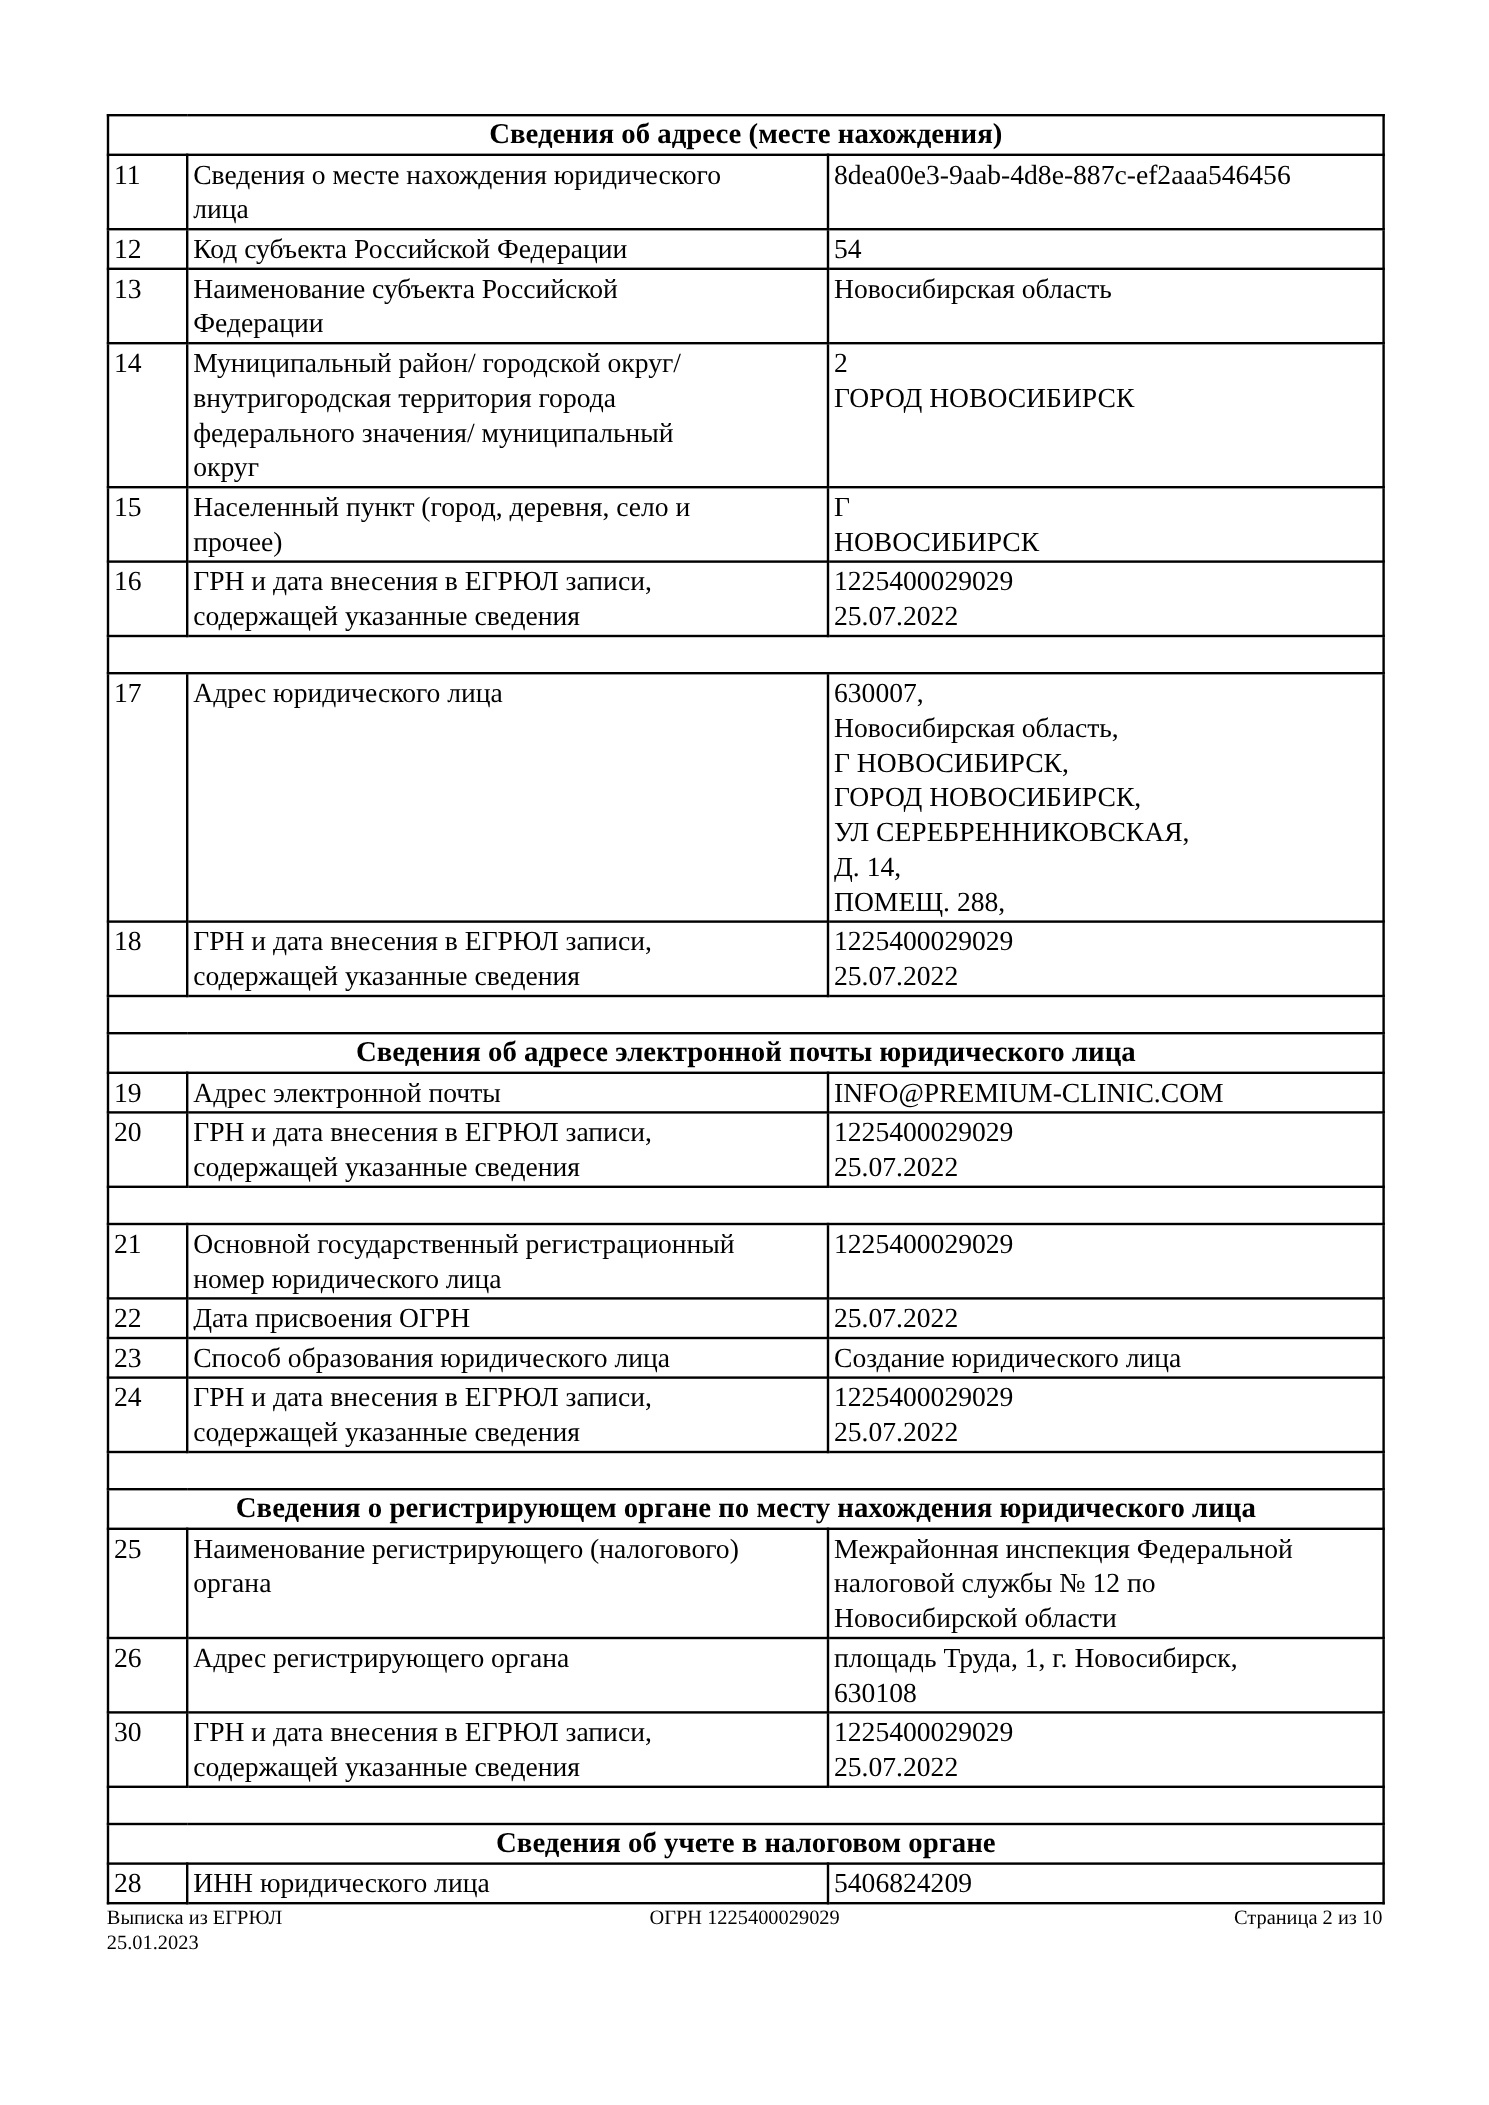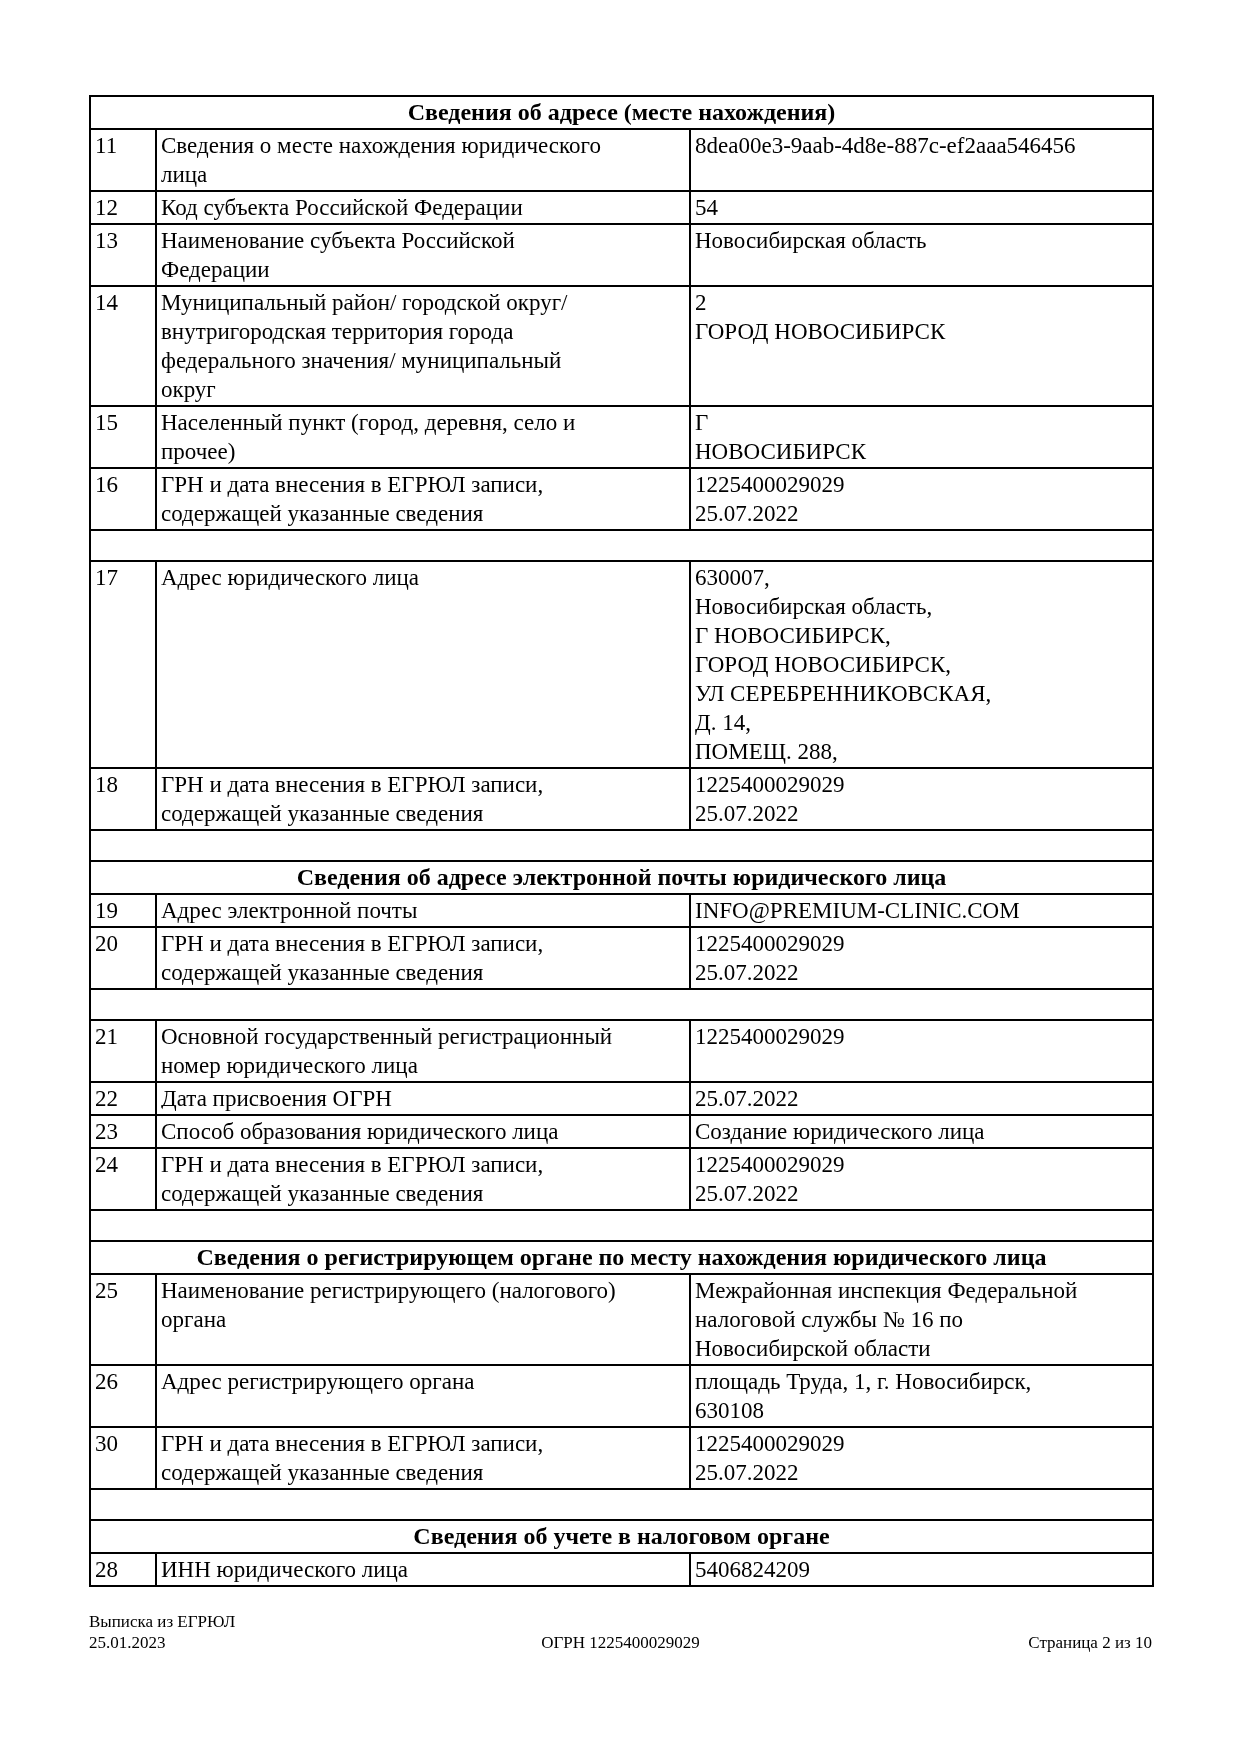--- a/index.html
+++ b/index.html
@@ -47,23 +47,23 @@
   }
   td.lbl, td.val {
     white-space: pre-line;
     border-radius: 17px;
   }
   td.gap {
     height: 27px;
     padding: 0;
   }
   .footer {
-    margin-top: 24px;
+    margin-top: 0;
     display: flex;
-    align-items: flex-end;
+    align-items: flex-start;
     font-size: 17px;
     line-height: 21px;
   }
   .f-left  { flex: 1 1 0; text-align: left; }
   .f-center{ flex: 1 1 0; text-align: center; }
   .f-right { flex: 1 1 0; text-align: right; }
 </style>
 </head>
 <body>
 
@@ -187,21 +187,21 @@
         <td colspan="3" class="gap"></td>
       </tr>
       <tr>
         <td colspan="3" class="sec">Сведения о регистрирующем органе по месту нахождения юридического лица</td>
       </tr>
       <tr>
         <td class="num">25</td>
         <td class="lbl">Наименование регистрирующего (налогового)
 органа</td>
         <td class="val">Межрайонная инспекция Федеральной
-налоговой службы № 16 по
+налоговой службы № 12 по
 Новосибирской области</td>
       </tr>
       <tr>
         <td class="num">26</td>
         <td class="lbl">Адрес регистрирующего органа</td>
         <td class="val">площадь Труда, 1, г. Новосибирск,
 630108</td>
       </tr>
       <tr>
         <td class="num">30</td>

